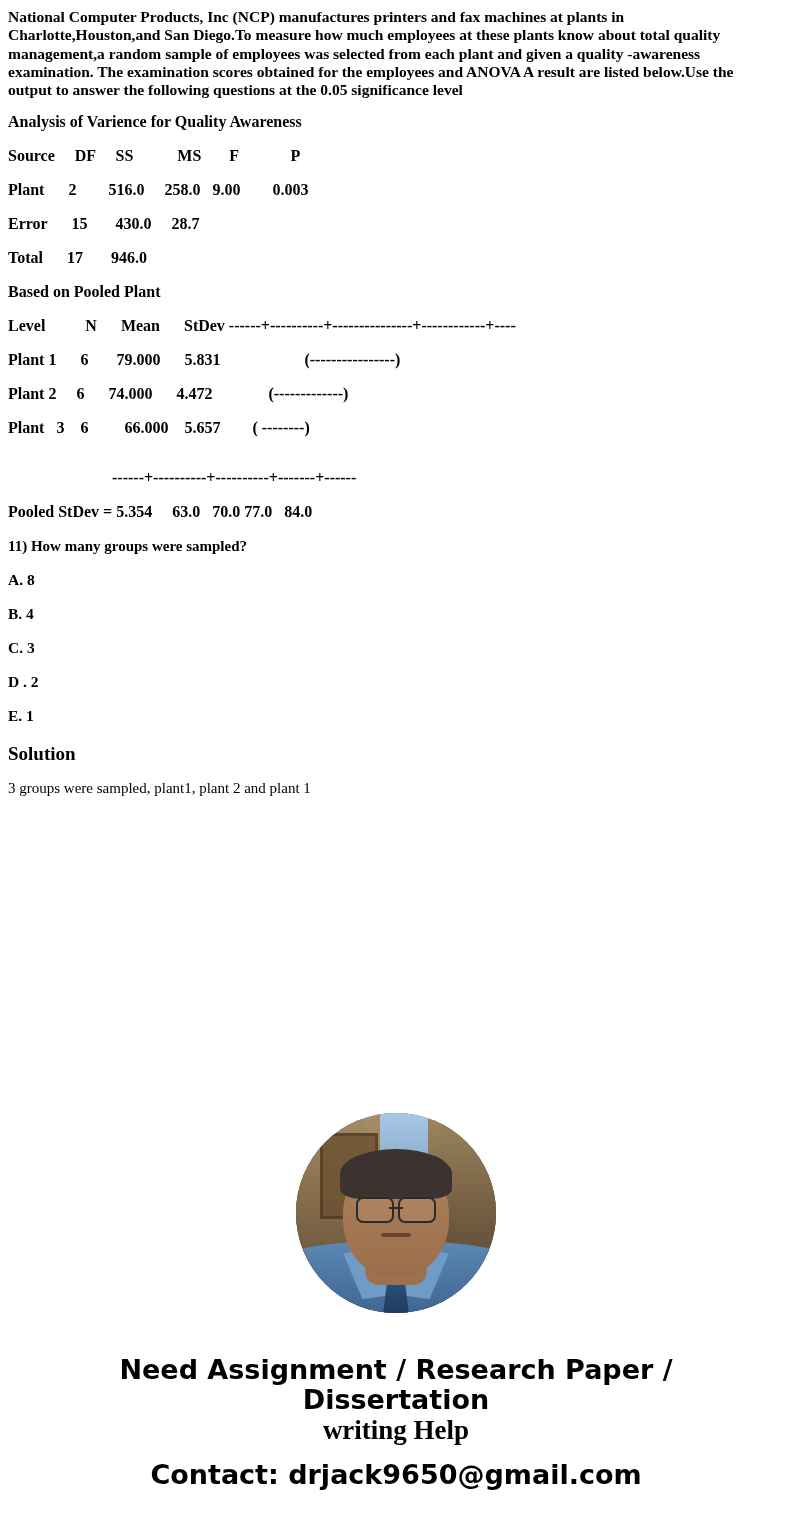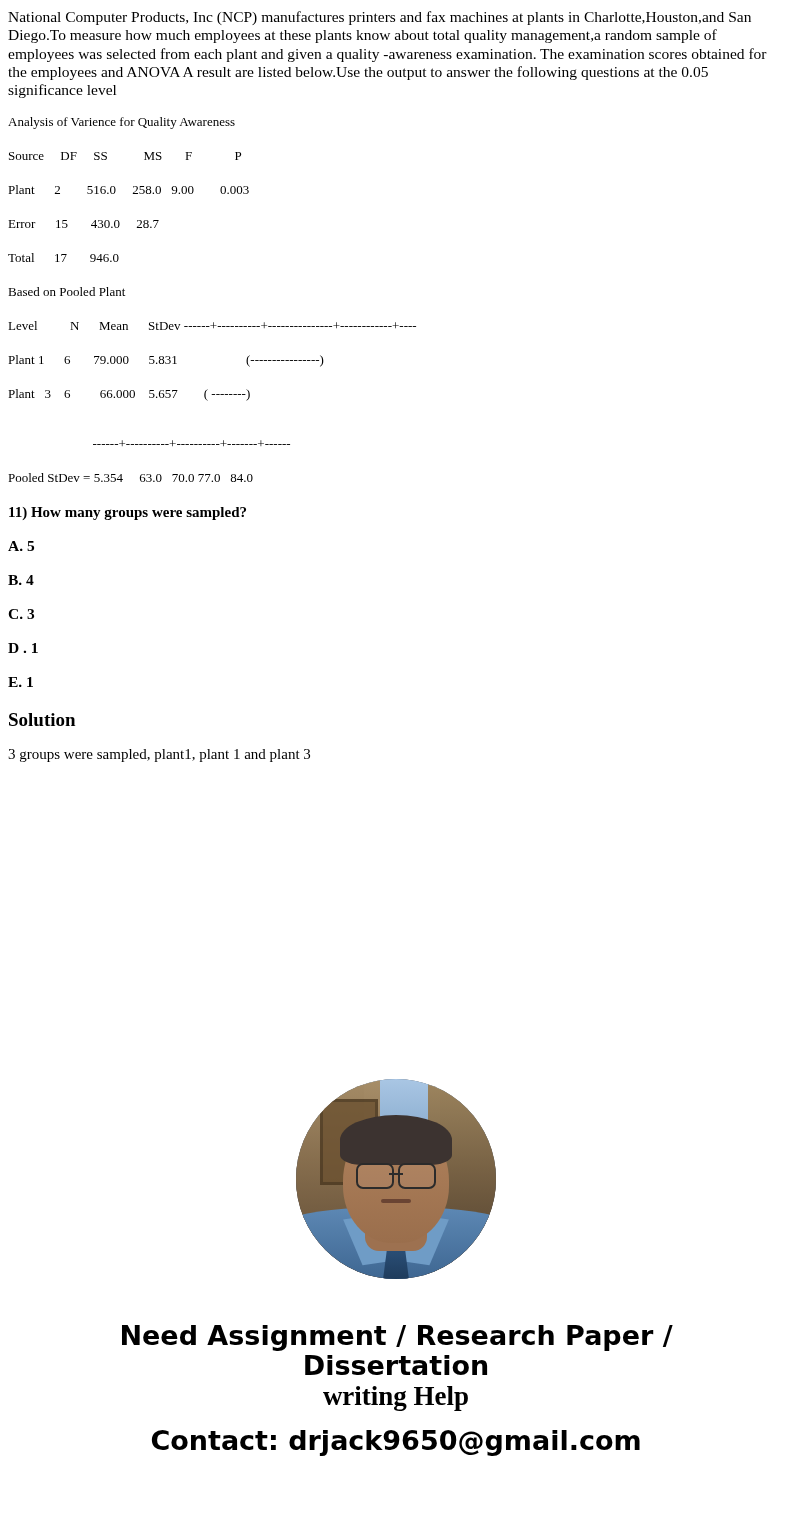--- a/index.html
+++ b/index.html
@@ -15,29 +15,29 @@
     position: relative;
   }
   .page {
     width: 794px;
     min-height: 1523px;
     box-sizing: border-box;
     padding: 8px 10px 0 8px;
     position: relative;
   }
   .para {
-    font-weight: normal;
+    font-weight: bold;
     font-size: 15.5px;
     line-height: 18.3px;
     margin: 0 0 14px 0;
     max-width: 760px;
   }
   .line {
-    font-weight: normal;
-    font-size: 13px;
+    font-weight: bold;
+    font-size: 16px;
     line-height: 18px;
     margin: 0 0 16px 0;
     white-space: pre;
   }
   .blank {
     height: 16px;
   }
   .q-line {
     font-weight: bold;
     font-size: 15px;
@@ -215,36 +215,37 @@
 
   <div class="line">Source     DF     SS           MS       F             P</div>
   <div class="line">Plant      2        516.0     258.0   9.00        0.003</div>
   <div class="line">Error      15       430.0     28.7</div>
   <div class="line">Total      17       946.0</div>
 
   <div class="line">Based on Pooled Plant</div>
 
   <div class="line">Level          N      Mean      StDev ------+----------+---------------+------------+----</div>
   <div class="line">Plant 1      6       79.000      5.831                     (----------------)</div>
+  <div class="line">Plant 2     6      74.000      4.472              (-------------)</div>
   <div class="line">Plant   3    6         66.000    5.657        ( --------)</div>
 
   <div class="blank"></div>
   <div class="line">                          ------+----------+----------+-------+------</div>
   <div class="line">Pooled StDev = 5.354     63.0   70.0 77.0   84.0</div>
 
   <div class="q-line">11) How many groups were sampled?</div>
 
-  <div class="opt">A. 5</div>
+  <div class="opt">A. 8</div>
   <div class="opt">B. 4</div>
   <div class="opt">C. 3</div>
-  <div class="opt">D . 1</div>
+  <div class="opt">D . 2</div>
   <div class="opt">E. 1</div>
 
   <div class="solution-head">Solution</div>
-  <div class="solution-text">3 groups were sampled, plant1, plant 1 and plant 3</div>
+  <div class="solution-text">3 groups were sampled, plant1, plant 2 and plant 1</div>
 
   <div class="spacer"></div>
 
   <div class="avatar-wrap">
     <div class="avatar">
       <div class="av-bg"></div>
       <div class="av-sky"></div>
       <div class="av-wall-left"></div>
       <div class="av-wall-right"></div>
       <div class="av-frame"></div>

